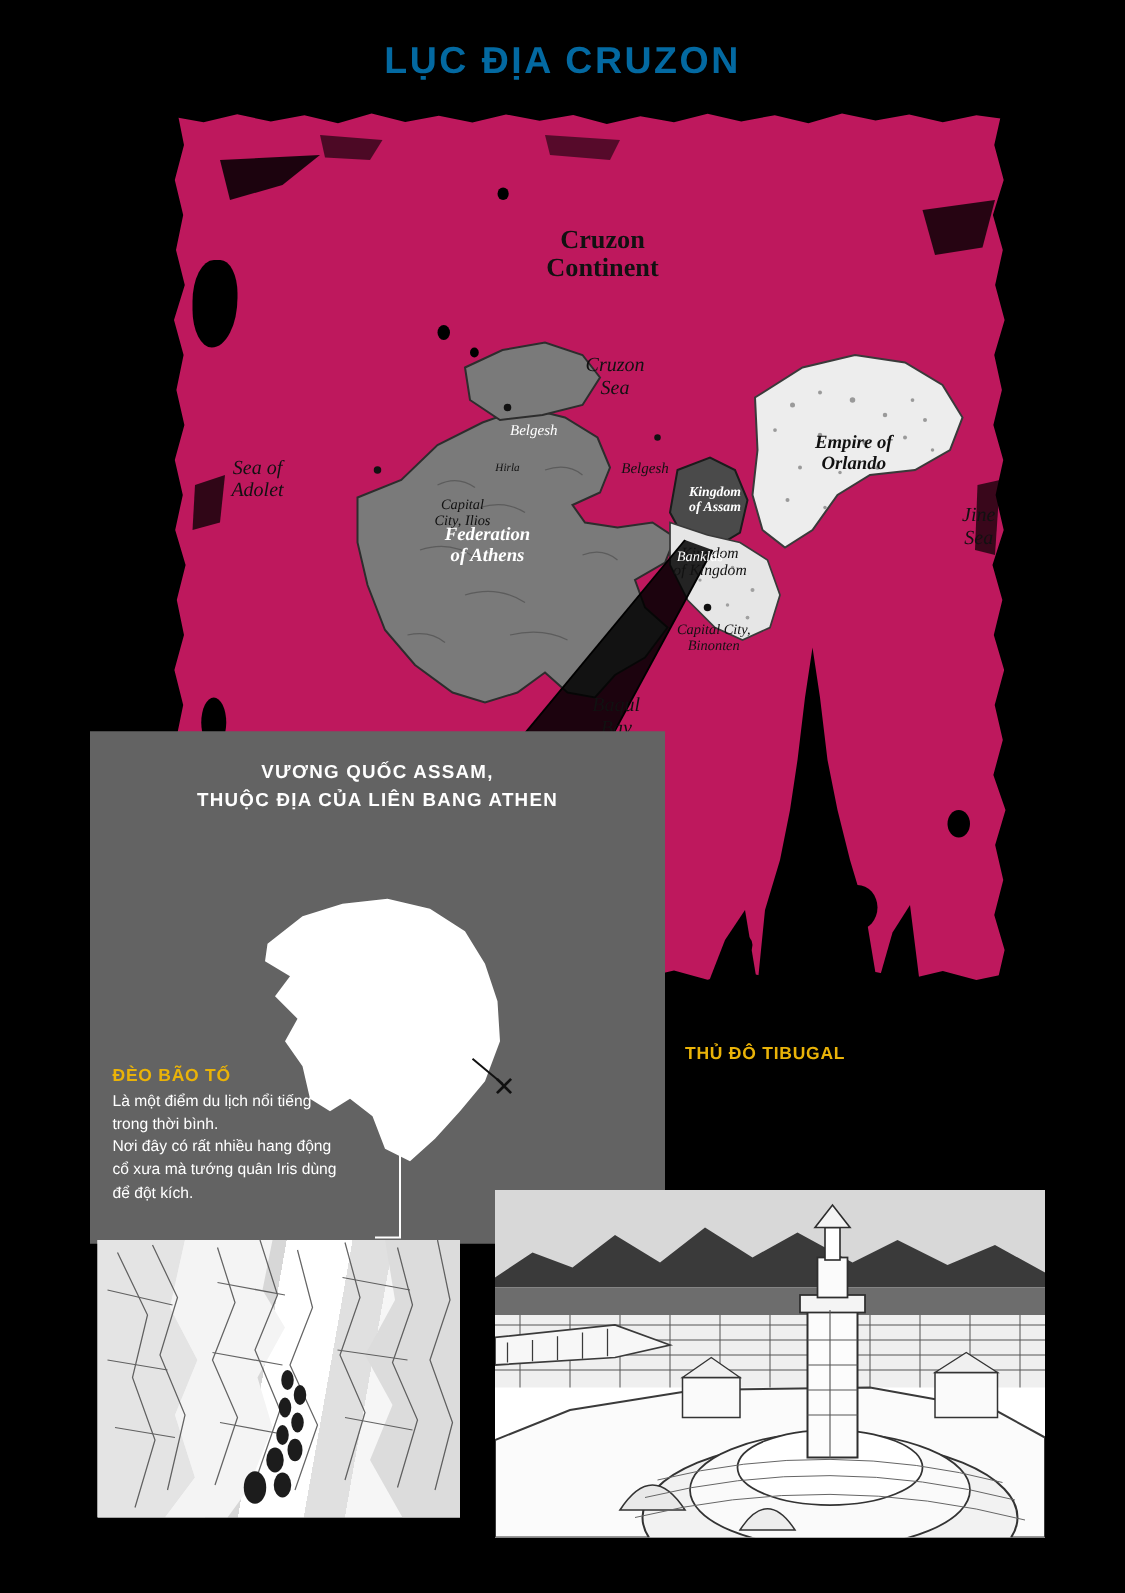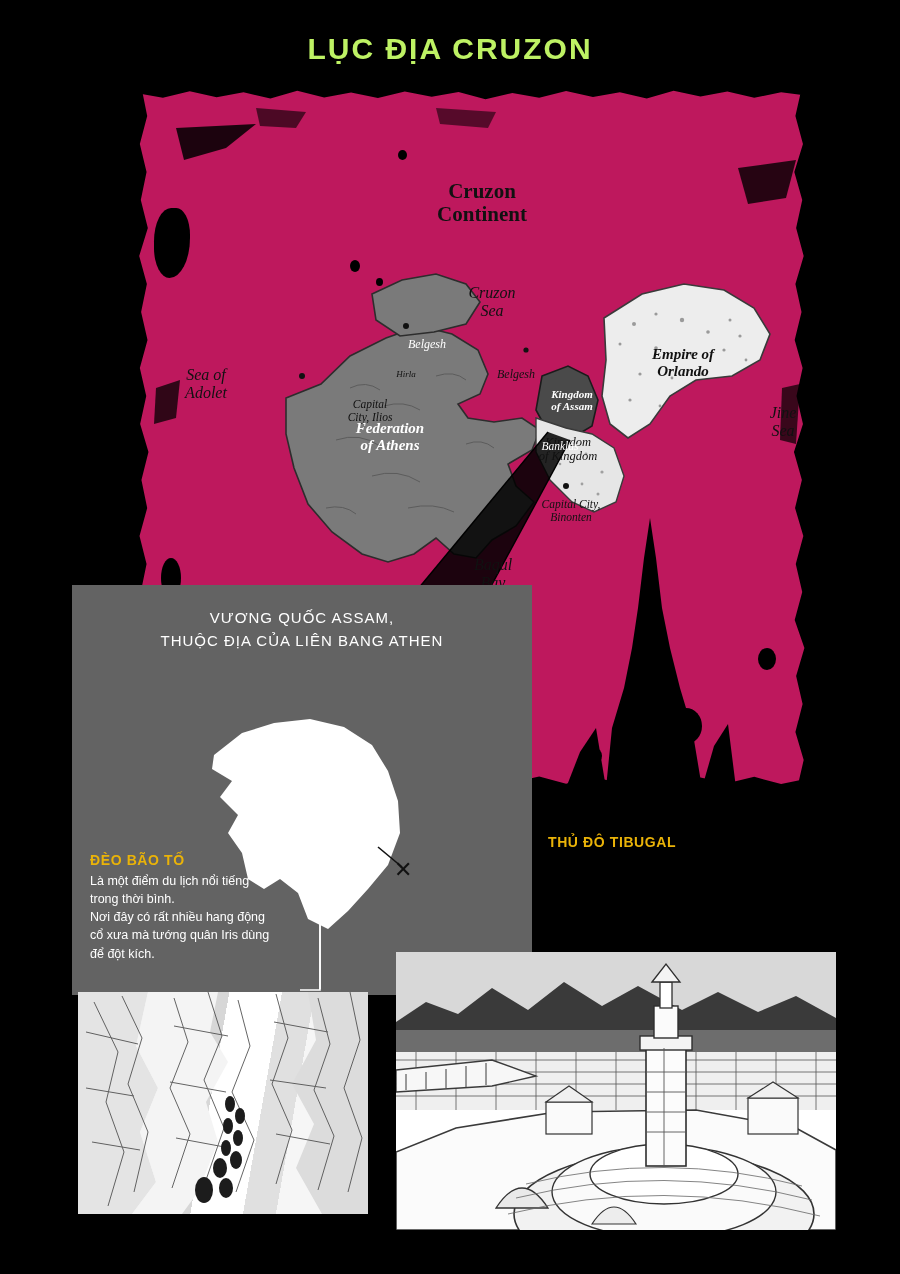--- a/index.html
+++ b/index.html
@@ -2,21 +2,21 @@
 <html><head>
 <meta charset="utf-8">
 <style>
   html,body{margin:0;padding:0;background:#000;}
   body{width:900px;height:1274px;position:relative;overflow:hidden;
        font-family:"Liberation Sans", sans-serif;color:#fff;}
 
   
   .page-title{
     position:absolute;left:0;top:32px;width:900px;text-align:center;
-    font-size:30px;font-weight:bold;letter-spacing:2px;color:#bef264;
+    font-size:30px;font-weight:bold;letter-spacing:2px;color:#0369a1;
   }
 
   
   .map-panel{
     position:absolute;left:136px;top:88px;width:672px;height:700px;
     background:#be185d;overflow:hidden;
   }
   
   .map-panel .edge{position:absolute;background:#000;}
   .edge.t{left:0;top:0;width:672px;height:14px;
@@ -46,21 +46,21 @@
   .map-label.bold{font-weight:bold;}
   .map-label.white{color:#fff;}
 
   
   .inset{
     position:absolute;left:72px;top:585px;width:460px;height:410px;
     background:#636363;
   }
   .inset-title{
     position:absolute;left:0;top:22px;width:460px;text-align:center;
-    font-size:15px;font-weight:normal;letter-spacing:1px;line-height:1.5;color:#fff;
+    font-size:15px;font-weight:bold;letter-spacing:1px;line-height:1.5;color:#fff;
   }
   .assam-shape{position:absolute;left:130px;top:108px;width:250px;height:250px;}
 
   
   .blk-title{font-size:14px;font-weight:bold;letter-spacing:.6px;margin-bottom:4px;color:#eab308;}
   .blk-body{font-size:12.5px;line-height:1.45;color:#fff;}
   .text-block{position:absolute;}
 
   
   .photo{position:absolute;background:#fff;overflow:hidden;}

